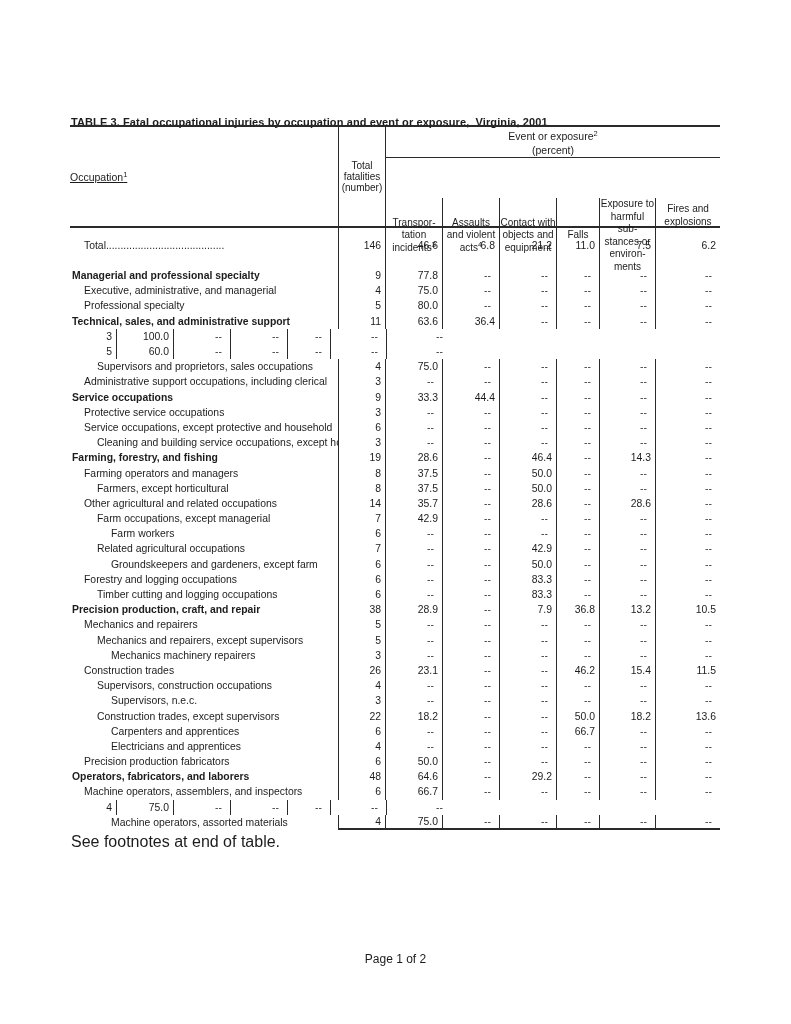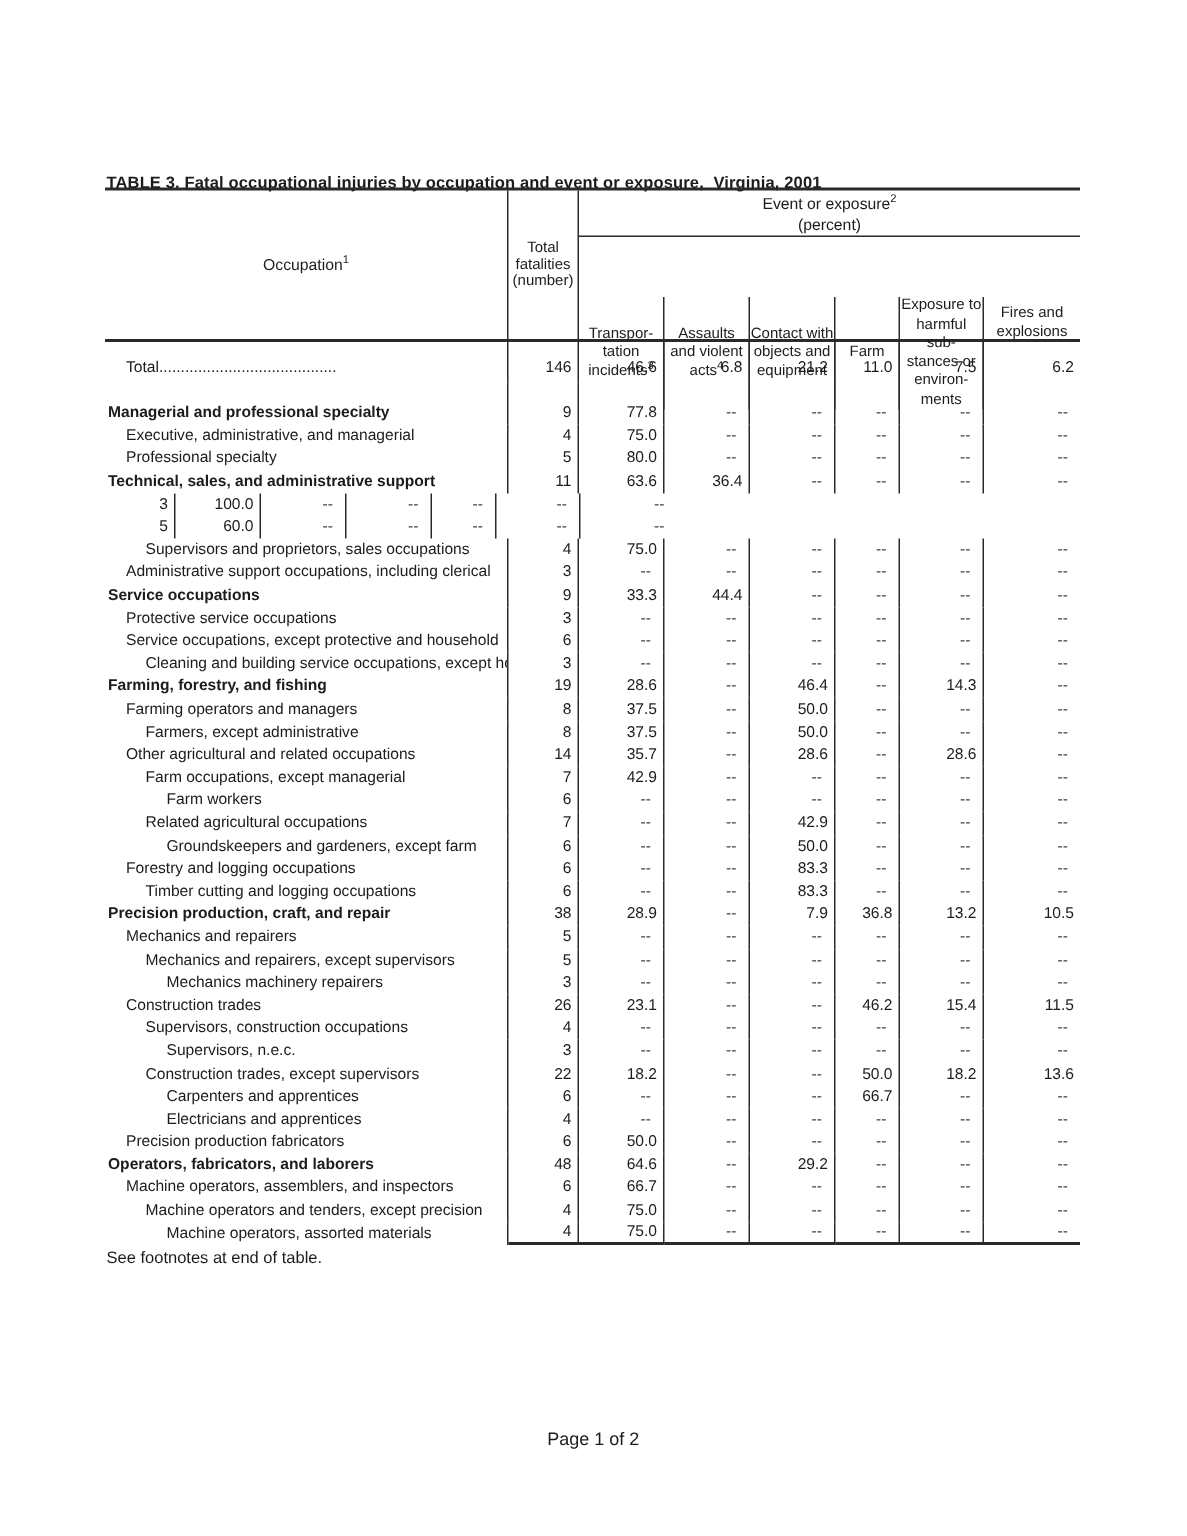--- a/index.html
+++ b/index.html
@@ -14,22 +14,23 @@
   }
   .tbl { position:absolute; left:70px; top:125px; width:650px; }
 
   
   .thead {
     display:flex; height:103px;
     border-top:2px solid #2a2a2a; border-bottom:2px solid #2a2a2a;
   }
   .thead .occ-h {
     width:269px; border-right:1.5px solid #2a2a2a;
-    display:flex; align-items:center; justify-content:center;
+    display:flex; align-items:center; justify-content:flex-start;
     font-size:10.5px;
+    text-decoration:underline;
   }
   .thead .total-h {
     width:47px; border-right:1.5px solid #2a2a2a;
     display:flex; align-items:center; justify-content:center;
     text-align:center; font-size:10px;
   }
   .event-group { width:334px; display:flex; flex-direction:column; }
   .event-band {
     height:31px; border-bottom:1.5px solid #2a2a2a;
     text-align:center; font-size:10.5px; line-height:14px; padding-top:2px;
@@ -67,21 +68,21 @@
   .cell.v6 { width:64px; }
   .cell.v0,.cell.v1,.cell.v2,.cell.v3,.cell.v4,.cell.v5 { border-right:1.5px solid #2a2a2a; }
   .row.bold .occ { font-weight:bold; }
   .ind0 { padding-left:2px; }
   .ind1 { padding-left:14px; }
   .ind2 { padding-left:27px; }
   .ind3 { padding-left:41px; }
   .row:last-child .cell.num { border-bottom:2px solid #2a2a2a; }
 
   .footnote {
-    position:absolute; left:71px; top:833px; font-size:11px;
+    position:absolute; left:71px; top:833px; font-size:16px;
   }
   .page-footer {
     position:absolute; left:0; width:791px; top:952px;
     text-align:center; font-size:12px;
   }
 </style>
 </head>
 <body>
 
 <div class="page">
@@ -114,21 +115,21 @@
             <span><span class="pre">Assaults
 and violent
 acts</span><sup>4</sup></span>
           </div>
           <div class="sh sh-3">
             <span><span class="pre">Contact with
 objects and
 equipment</span><sup></sup></span>
           </div>
           <div class="sh sh-4">
-            <span><span class="pre">Farm</span><sup></sup></span>
+            <span><span class="pre">Falls</span><sup></sup></span>
           </div>
           <div class="sh sh-5">
             <span><span class="pre">Exposure to
 harmful sub-
 stances or
 environ-
 ments</span><sup></sup></span>
           </div>
           <div class="sh sh-6">
             <span><span class="pre">Fires and
@@ -291,21 +292,21 @@
           <div class="cell occ ind1">Farming operators and managers</div>
           <div class="cell num v0">8</div>
           <div class="cell num v1">37.5</div>
           <div class="cell num v2 dash">--</div>
           <div class="cell num v3">50.0</div>
           <div class="cell num v4 dash">--</div>
           <div class="cell num v5 dash">--</div>
           <div class="cell num v6 dash">--</div>
         </div>
         <div class="row">
-          <div class="cell occ ind2">Farmers, except administrative</div>
+          <div class="cell occ ind2">Farmers, except horticultural</div>
           <div class="cell num v0">8</div>
           <div class="cell num v1">37.5</div>
           <div class="cell num v2 dash">--</div>
           <div class="cell num v3">50.0</div>
           <div class="cell num v4 dash">--</div>
           <div class="cell num v5 dash">--</div>
           <div class="cell num v6 dash">--</div>
         </div>
         <div class="row">
           <div class="cell occ ind1">Other agricultural and related occupations</div>
@@ -501,21 +502,20 @@
           <div class="cell occ ind1">Machine operators, assemblers, and inspectors</div>
           <div class="cell num v0">6</div>
           <div class="cell num v1">66.7</div>
           <div class="cell num v2 dash">--</div>
           <div class="cell num v3 dash">--</div>
           <div class="cell num v4 dash">--</div>
           <div class="cell num v5 dash">--</div>
           <div class="cell num v6 dash">--</div>
         </div>
         <div class="row">
-          <div class="cell occ ind2">Machine operators and tenders, except precision</div>
           <div class="cell num v0">4</div>
           <div class="cell num v1">75.0</div>
           <div class="cell num v2 dash">--</div>
           <div class="cell num v3 dash">--</div>
           <div class="cell num v4 dash">--</div>
           <div class="cell num v5 dash">--</div>
           <div class="cell num v6 dash">--</div>
         </div>
         <div class="row">
           <div class="cell occ ind3">Machine operators, assorted materials</div>

